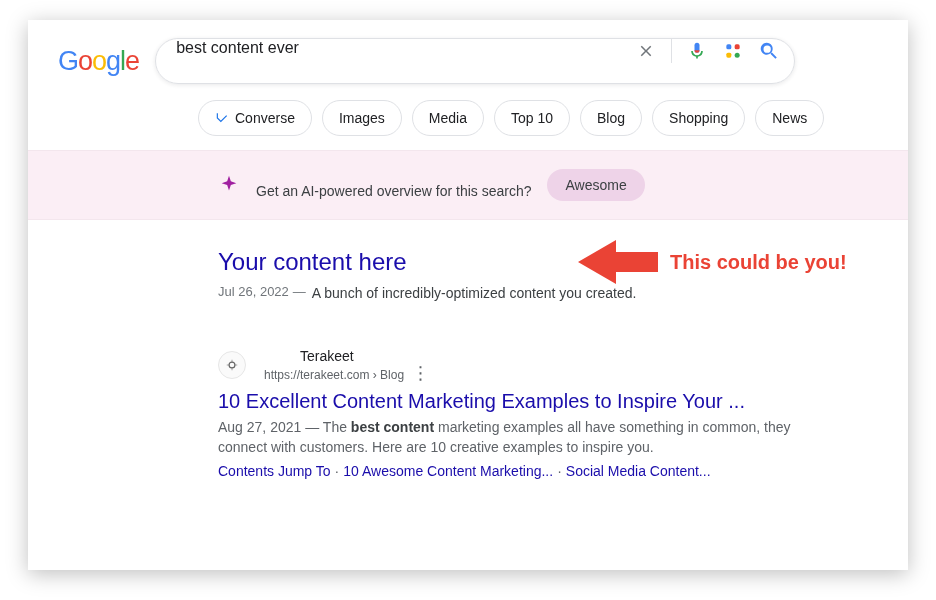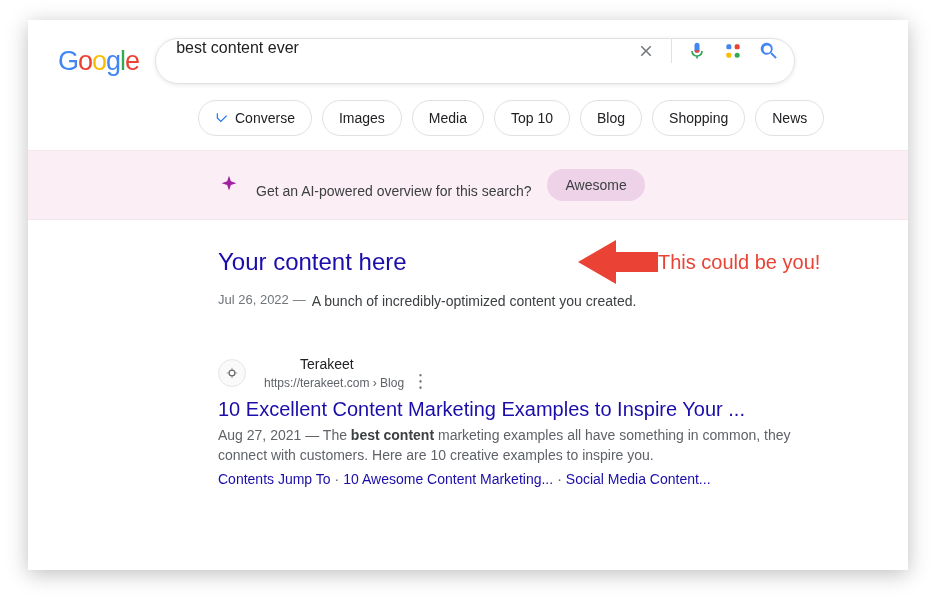--- a/index.html
+++ b/index.html
@@ -114,21 +114,21 @@
     }
     .results {
       padding: 28px 30px 10px 190px;
       position: relative;
     }
     .placeholder-title {
       font-size: 24px;
       color: #1a0dab;
       font-weight: 400;
       font-family: "Segoe UI", Arial, sans-serif;
-      margin-bottom: 16px;
+      margin-bottom: 8px;
     }
     .placeholder-meta {
       font-size: 13px;
       color: #70757a;
       display: flex;
       gap: 4px;
       align-items: flex-start;
       max-width: 440px;
     }
     .placeholder-snippet { color: #3c4043; font-size: 14px; line-height: 1.4; margin-left: 2px;}
@@ -136,22 +136,23 @@
       position: absolute;
       left: 550px;
       top: 12px;
       display: flex;
       align-items: center;
     }
     .annotation-text {
       color: #ea4335;
       font-size: 20px;
       font-family: "Segoe UI", Arial, sans-serif;
-      margin-left: 0;
+      margin-left: 12px;
       white-space: nowrap;
+      font-weight: bold;
     }
     .result-item { margin-top: 44px; max-width: 600px; }
     .result-header { display:flex; align-items:center; gap:10px; }
     .fav { width:28px; height:28px; border:1px solid #e6e6e6; border-radius:50%; display:flex; align-items:center;justify-content:center; font-size:13px; color:#555; background:#fafafa; }
     .site-name { font-size: 14px; color:#202124;margin-left:44px; }
     .site-url { font-size:12px; color:#5f6368;padding-left:8px; }
     .more-dots { color:#5f6368; margin-left:4px; font-size:18px; line-height:1; }
     .result-title { font-size: 20px; color:#1a0dab; margin-top:8px; }
     .result-snippet { font-size: 14px; color:#5f6368; margin-top:4px; line-height:1.45; }
     .result-snippet b { color:#3c4043; }

